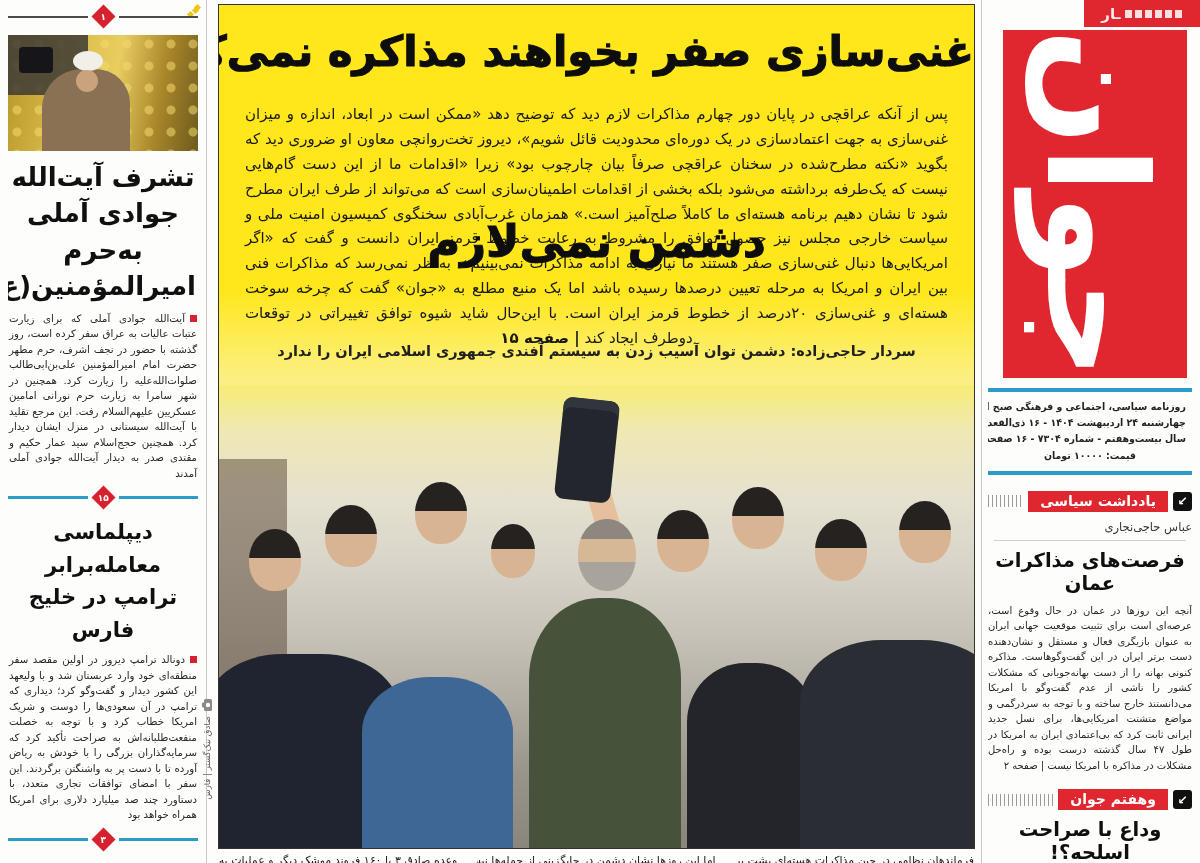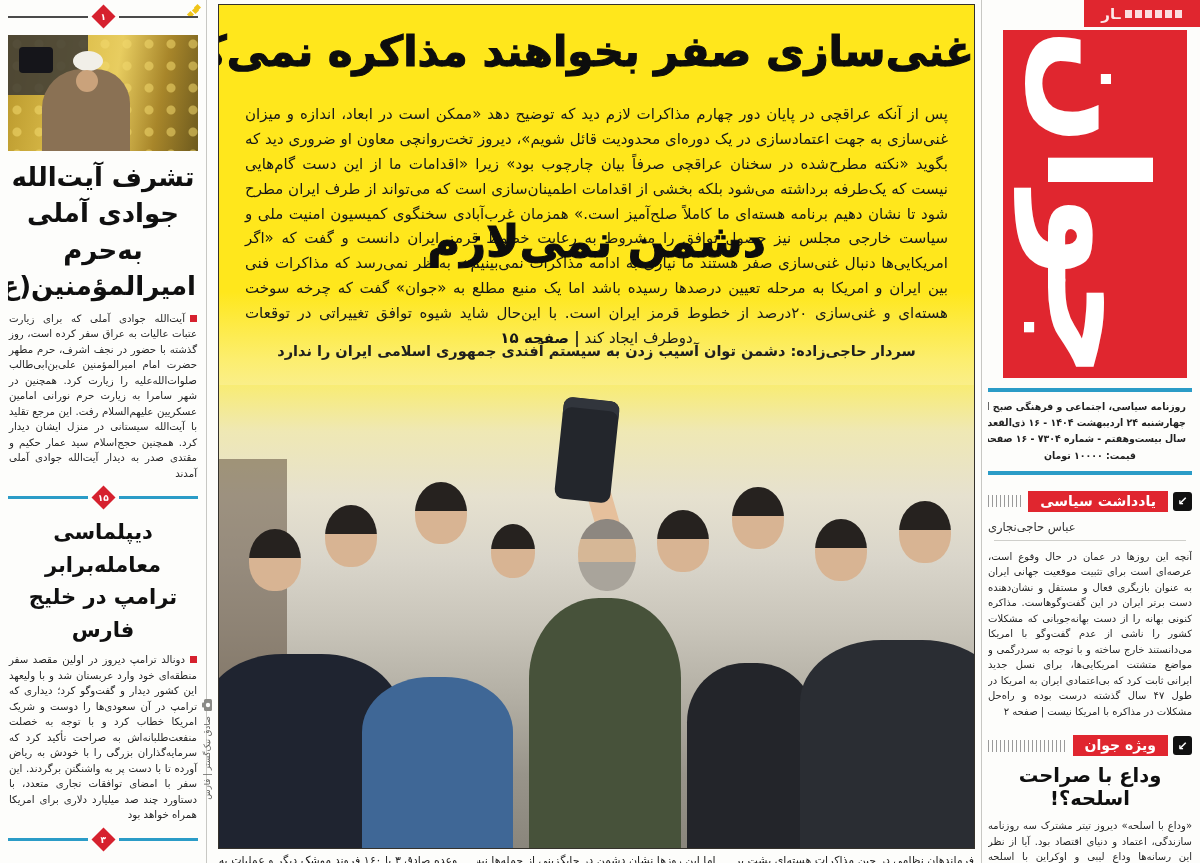--- a/index.html
+++ b/index.html
@@ -95,21 +95,21 @@
   .bluebar { height:4px; background:#2b9cc7; margin:3px 0; }
   .info { text-align:center; font-weight:bold; font-size:10px; line-height:1.62; color:#222; padding:4px 0; }
   .fit { transform:scaleX(.94); transform-origin:center; white-space:nowrap; }
   .sechead { display:flex; align-items:center; gap:5px; margin:16px 0 8px; }
   .secicon { flex:none; width:19px; height:19px; background:#111; color:#fff; border-radius:3px;
     display:flex; align-items:center; justify-content:center; font-size:12px; font-weight:bold; }
   .badge { flex:none; background:#e0262f; color:#fff; font-size:14px; font-weight:bold;
     padding:2px 12px 3px; }
   .hatch { flex:1; height:12px;
     background:repeating-linear-gradient(90deg,#9a9a9a 0 1px,rgba(0,0,0,0) 1px 4px); }
-  .author { text-align:left; font-size:11.5px; color:#333; margin:4px 0 6px; }
+  .author { text-align:right; font-size:11.5px; color:#333; margin:4px 0 6px; }
   .thinline { height:1px; background:#cfcfcb; margin:4px 6px 8px; }
   .rc-headline { text-align:center; font-size:19.5px; font-weight:bold; color:#0f0f0f;
     letter-spacing:-.3px; margin:2px 0 8px; }
   .rc-body { font-size:10px; line-height:1.55; text-align:justify; color:#262626; }
   .rc-body .pref { font-weight:normal; white-space:nowrap; }
 </style>
 </head>
 <body>
 
 <div class="vline" style="left:206px"></div>
@@ -214,22 +214,23 @@
   </div>
   <div class="bluebar"></div>
 
   <div class="sechead">
     <span class="secicon">↙</span>
     <span class="badge">یادداشت سیاسی</span>
     <span class="hatch"></span>
   </div>
   <div class="author">عباس حاجی‌نجاری</div>
   <div class="thinline"></div>
+  <h3 class="rc-headline">فرصت‌های مذاکرات عمان</h3>
   <p class="rc-body"><span>آنچه این روزها در عمان در حال وقوع است، عرصه‌ای است برای تثبیت موقعیت جهانی ایران به عنوان بازیگری فعال و مستقل و نشان‌دهنده دست برتر ایران در این گفت‌وگوهاست. مذاکره کنونی بهانه را از دست بهانه‌جویانی که مشکلات کشور را ناشی از عدم گفت‌وگو با امریکا می‌دانستند خارج ساخته و با توجه به سردرگمی و مواضع متشتت امریکایی‌ها، برای نسل جدید ایرانی ثابت کرد که بی‌اعتمادی ایران به امریکا در طول ۴۷ سال گذشته درست بوده و راه‌حل مشکلات در مذاکره با امریکا نیست</span> <b class="pref">| صفحه ۲</b></p>
 
   <div class="sechead">
     <span class="secicon">↙</span>
-    <span class="badge">ویژه جوان</span>
+    <span class="badge">وهفتم جوان</span>
     <span class="hatch"></span>
   </div>
   <h3 class="rc-headline">وداع با صراحت اسلحه؟!</h3>
   <p class="rc-body"><span>«وداع با اسلحه» دیروز تیتر مشترک سه روزنامه سازندگی، اعتماد و دنیای اقتصاد بود. آیا از نظر این رسانه‌ها وداع لیبی و اوکراین با اسلحه هسته‌ای خود هم وداع باشکوهی بود؟!</span> </p>
 </section>
 
 </body></html>

